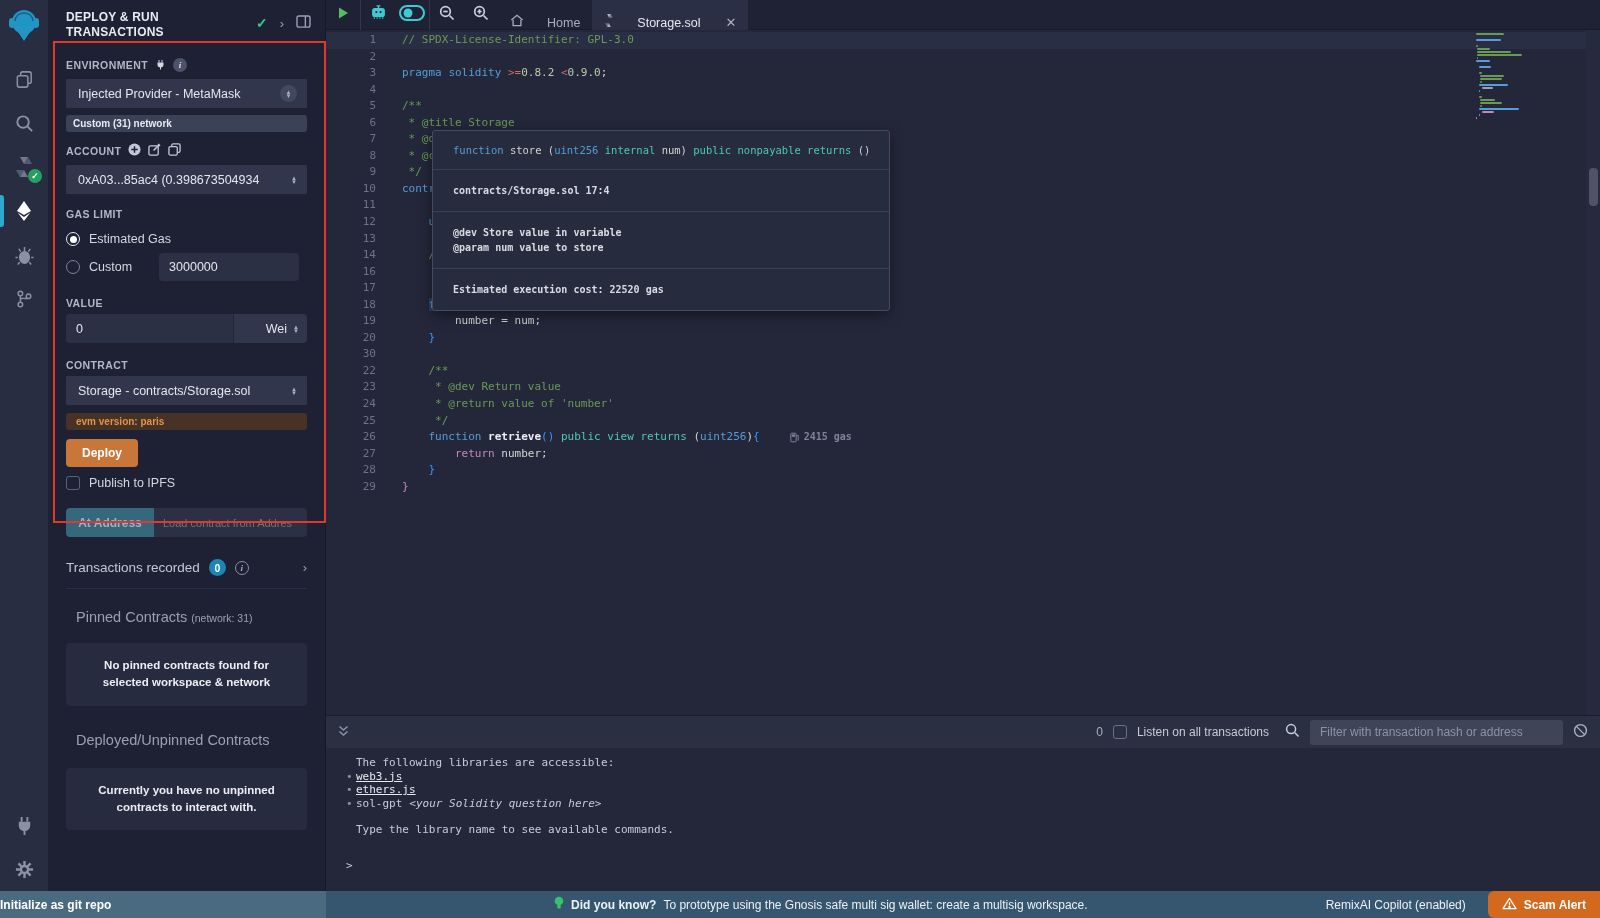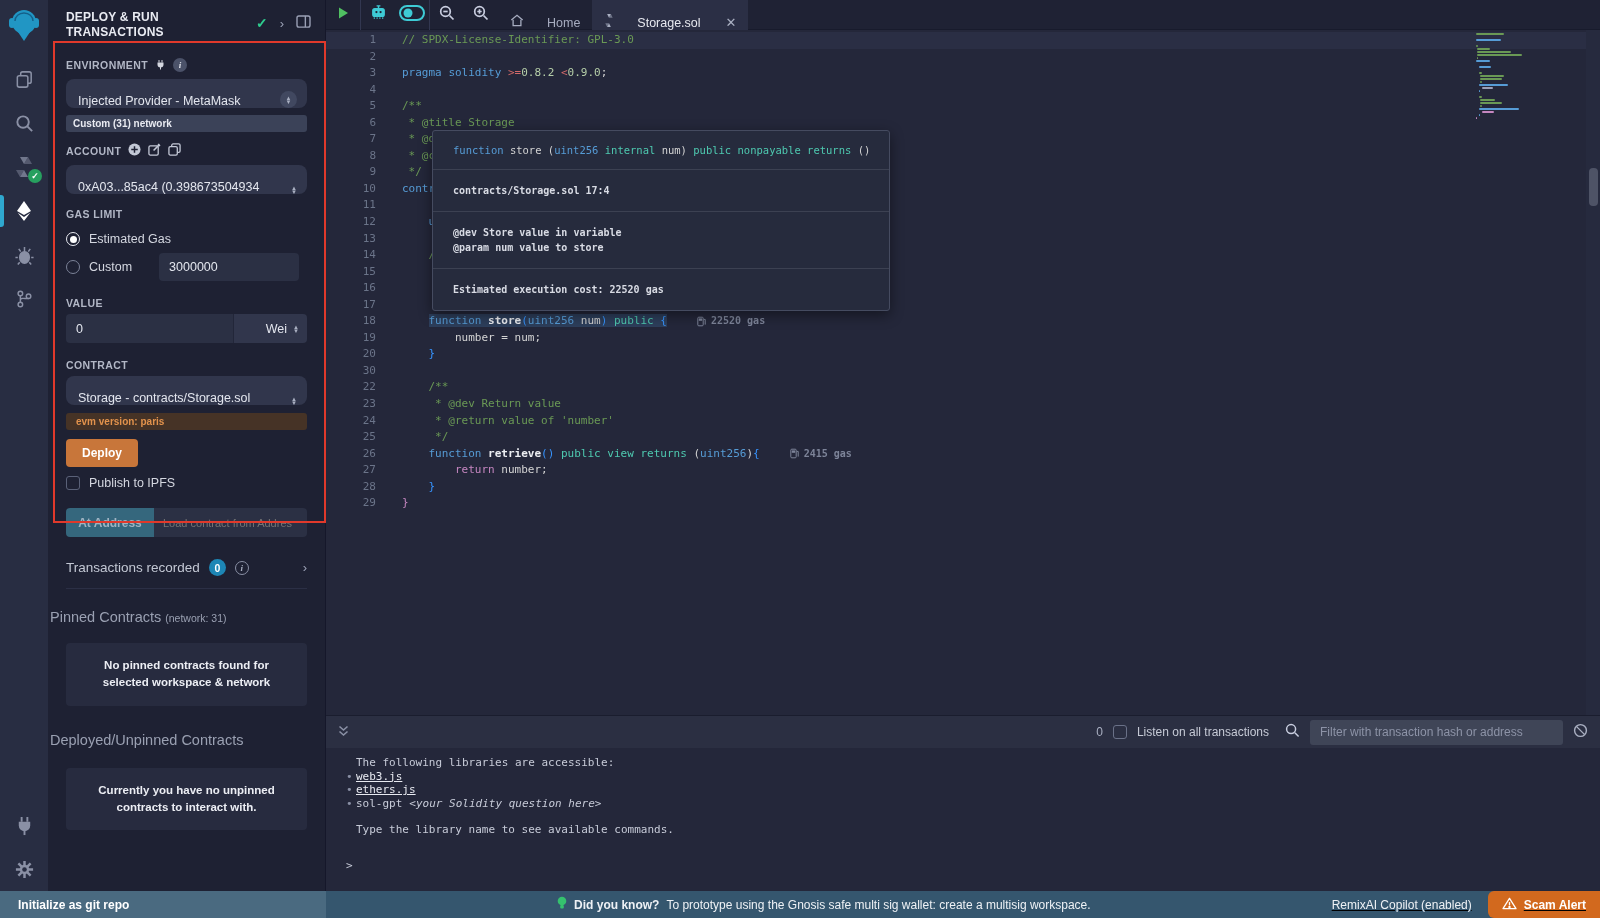--- a/index.html
+++ b/index.html
@@ -21,21 +21,21 @@
   
   .panel { width:278px; background:#1e2133; flex:none; display:flex; flex-direction:column; border-right:1px solid #15172a; color:#c7cbd8; overflow:hidden; }
   .panel-header { display:flex; align-items:flex-start; justify-content:space-between; padding:10px 14px 6px 18px; }
   .panel-title { font-size:12px; font-weight:bold; color:#e9ebf2; line-height:1.25; letter-spacing:.2px; width:150px; }
   .panel-header-icons { display:flex; align-items:center; gap:12px; margin-top:4px; }
   .ph-check { color:#2ecc8e; font-size:14px; font-weight:bold; }
   .ph-chev { color:#9aa0b5; font-size:13px; }
   .label-row { display:flex; align-items:center; gap:7px; margin:10px 18px 5px; }
   .small-label { font-size:10.5px; color:#b2b7c6; letter-spacing:.4px; font-weight:bold; }
   .info-circle { width:14px; height:14px; border-radius:50%; background:#4b5269; color:#dfe2ea; font-size:9px; font-weight:bold; display:inline-flex; align-items:center; justify-content:center; font-family:"Liberation Serif", serif; font-style:italic; }
-  .select { margin:0 18px; height:29px; background:#31364c; border-radius:8px; display:flex; align-items:flex-end; padding:0 10px 0 12px; font-size:12.5px; color:#e3e6ee; cursor:pointer; }
+  .select { margin:0 18px; height:29px; background:#31364c; border-radius:1px; display:flex; align-items:center; padding:0 10px 0 12px; font-size:12.5px; color:#e3e6ee; cursor:pointer; }
   .select .grow { flex:1; white-space:nowrap; overflow:hidden; }
   .arrows { display:inline-flex; flex-direction:column; line-height:4px; font-size:6px; color:#aab0c2; margin-left:6px; }
   .env-circle { width:17px; height:17px; border-radius:50%; background:#414860; display:flex; align-items:center; justify-content:center; margin-left:6px; flex:none; }
   .env-circle .arrows { margin:0; }
   .badge-net { display:inline-block; margin:7px 18px 0; background:#3b4258; color:#e8eaf1; font-size:10px; font-weight:bold; padding:3px 7px; border-radius:3px; }
   .acct-icons { display:flex; gap:7px; align-items:center; color:#c3c8d6; }
   .radio-row { display:flex; align-items:center; gap:9px; margin:7px 18px 0; font-size:12.5px; color:#d4d7e0; }
   .radio { width:14px; height:14px; border-radius:50%; border:1.5px solid #7c8398; flex:none; position:relative; }
   .radio.sel { border-color:#e8eaf1; }
   .radio.sel::after { content:""; position:absolute; inset:2.5px; background:#ffffff; border-radius:50%; }
@@ -47,21 +47,21 @@
   .deploy-btn { margin:9px 18px 0; width:72px; height:28px; background:#c8763a; border:none; border-radius:4px; color:#fff; font-size:12px; font-weight:bold; cursor:pointer; }
   .check-row { display:flex; align-items:center; gap:9px; margin:9px 18px 0; font-size:12.5px; color:#d4d7e0; }
   .checkbox { width:14px; height:14px; border:1.5px solid #5a6178; border-radius:3px; flex:none; }
   .ataddr-row { display:flex; margin:18px 18px 0; }
   .ataddr-btn { width:88px; height:29px; background:#35677d; border:none; border-radius:4px 0 0 4px; color:#9fb3c2; font-size:12px; font-weight:bold; cursor:pointer; }
   .ataddr-input { flex:1; height:29px; background:#2b3044; border:none; border-radius:0 4px 4px 0; color:#8b92a6; font-size:11px; padding:0 9px; min-width:0; }
   .tx-row { display:flex; align-items:center; gap:9px; margin:22px 18px 0; padding-bottom:12px; border-bottom:1px solid #2b2f45; }
   .tx-label { font-size:13.5px; color:#c3c8d4; }
   .badge-count { width:17px; height:17px; border-radius:50%; background:#1d86b5; color:#fff; font-size:10.5px; font-weight:bold; display:flex; align-items:center; justify-content:center; }
   .tx-chev { margin-left:auto; color:#9aa0b5; font-size:13px; }
-  .sec-heading { margin:20px 2px 0; font-size:14.5px; color:#9aa0b2; }
+  .sec-heading { margin:20px 28px 0; font-size:14.5px; color:#9aa0b2; }
   .sec-heading small { font-size:10.5px; }
   .empty-box { margin:14px 18px 0; background:#272b3f; border-radius:4px; padding:14px 20px; text-align:center; font-size:11.5px; font-weight:bold; color:#eceef4; line-height:1.5; }
 
   
   .work { flex:1; display:flex; flex-direction:column; min-width:0; }
   .topbar { height:30px; background:#1f2234; display:flex; align-items:center; flex:none; border-bottom:1px solid #181b2c; }
   .tb-btn { width:34px; height:30px; display:flex; align-items:center; justify-content:center; cursor:pointer; }
   .tb-sep { width:1px; height:30px; background:#323750; }
   .tab { height:30px; display:flex; align-items:flex-end; gap:23px; padding:0 12px; font-size:12.5px; color:#a7adc0; cursor:pointer; }
   .tab.active { background:#2b2f45; color:#e6e8ef; }
@@ -100,23 +100,23 @@
   .terminal { height:143px; background:#24273a; font-family:"DejaVu Sans Mono", monospace; font-size:11px; color:#c7cbd8; padding:8px 0 0 20px; flex:none; line-height:13.5px; }
   .term-line { padding-left:10px; }
   .lib-row { display:flex; align-items:center; }
   .lib-bullet { color:#8a90a5; width:10px; }
   .lib-link { color:#e8eaf1; text-decoration:underline; cursor:pointer; }
   .lib-hint { font-style:italic; }
   .term-prompt { margin-top:22px; }
 
   
   .statusbar { height:27px; display:flex; align-items:stretch; flex:none; font-size:12px; }
-  .sb-git { width:326px; background:#4a6a80; color:#ffffff; font-weight:bold; display:flex; align-items:center; padding-left:18px; flex:none; cursor:pointer; }
+  .sb-git { width:326px; background:#4a6a80; color:#ffffff; font-weight:bold; display:flex; align-items:center; flex:none; cursor:pointer; }
   .sb-mid { flex:1; background:#35566e; display:flex; align-items:center; justify-content:center; gap:7px; color:#eef1f5; }
-  .sb-right { background:#35566e; display:flex; align-items:center; gap:16px; padding-left:10px;text-decoration:underline; }
+  .sb-right { background:#35566e; display:flex; align-items:center; gap:22px; padding-left:10px; }
   .sb-copilot { color:#eef1f5; }
   .scam-btn { height:27px; background:#d2691e; border:none; border-radius:6px 0 0 6px; color:#fff; font-weight:bold; font-size:12px; display:flex; align-items:center; gap:7px; padding:0 14px; cursor:pointer; }
 
   
   .red-box { position:absolute; left:53px; top:41px; width:273px; height:482px; border:2px solid #e0392b; z-index:60; pointer-events:none; }
 </style>
 </head>
 <body>
 
 <div class="app">
@@ -399,21 +399,20 @@
             <div class="code-line"><span class="gutter-num">5</span><span class="lc"><span class="tk-c">/**</span></span></div>
             <div class="code-line"><span class="gutter-num">6</span><span class="lc"><span class="tk-c"> * @title Storage</span></span></div>
             <div class="code-line"><span class="gutter-num">7</span><span class="lc"><span class="tk-c"> * @dev Store &amp; retrieve value in a variable</span></span></div>
             <div class="code-line"><span class="gutter-num">8</span><span class="lc"><span class="tk-c"> * @custom:dev-run-script ./scripts/deploy_with_ethers.ts</span></span></div>
             <div class="code-line"><span class="gutter-num">9</span><span class="lc"><span class="tk-c"> */</span></span></div>
             <div class="code-line"><span class="gutter-num">10</span><span class="lc"><span class="tk-k">contract</span><span class="tk-p"> </span><span class="tk-w">Storage</span><span class="tk-p"> </span><span class="tk-b">{</span></span></div>
             <div class="code-line"><span class="gutter-num">11</span><span class="lc"></span></div>
             <div class="code-line"><span class="gutter-num">12</span><span class="lc"><span class="tk-p">    </span><span class="tk-k">uint256</span><span class="tk-p"> number;</span></span></div>
             <div class="code-line"><span class="gutter-num">13</span><span class="lc"></span></div>
             <div class="code-line"><span class="gutter-num">14</span><span class="lc"><span class="tk-c">    /**</span></span></div>
-            <div class="code-line"><span class="gutter-num">15</span><span class="lc"><span class="tk-c">     * @dev Store value in variable</span></span></div>
             <div class="code-line"><span class="gutter-num">16</span><span class="lc"><span class="tk-c">     * @param num value to store</span></span></div>
             <div class="code-line"><span class="gutter-num">17</span><span class="lc"><span class="tk-c">     */</span></span></div>
             <div class="code-line"><span class="gutter-num">18</span><span class="lc"><span class="tk-p">    </span><span class="hl"><span class="tk-k">function</span><span class="tk-p"> </span><span class="tk-w">store</span><span class="tk-b">(</span><span class="tk-k">uint256</span><span class="tk-p"> num</span><span class="tk-b">)</span><span class="tk-p"> </span><span class="tk-m">public</span><span class="tk-p"> </span><span class="tk-b">{</span></span></span><span class="gas-note"><svg width="9" height="11" viewBox="0 0 9 11" fill="none" stroke="#7d8499" stroke-width="1">
                   <rect x="0.8" y="1.2" width="5.4" height="8.6" rx="1"></rect>
                   <rect x="1.8" y="2.4" width="3.4" height="2.4" fill="#7d8499" stroke="none"></rect>
                   <path d="M6.8 3.4 H8.2 V8.6"></path>
                 </svg><span>22520 gas</span></span></div>
             <div class="code-line"><span class="gutter-num">19</span><span class="lc"><span class="tk-p">        number = num;</span></span></div>
             <div class="code-line"><span class="gutter-num">20</span><span class="lc"><span class="tk-p">    </span><span class="tk-b">}</span></span></div>
             <div class="code-line"><span class="gutter-num">30</span><span class="lc"></span></div>

